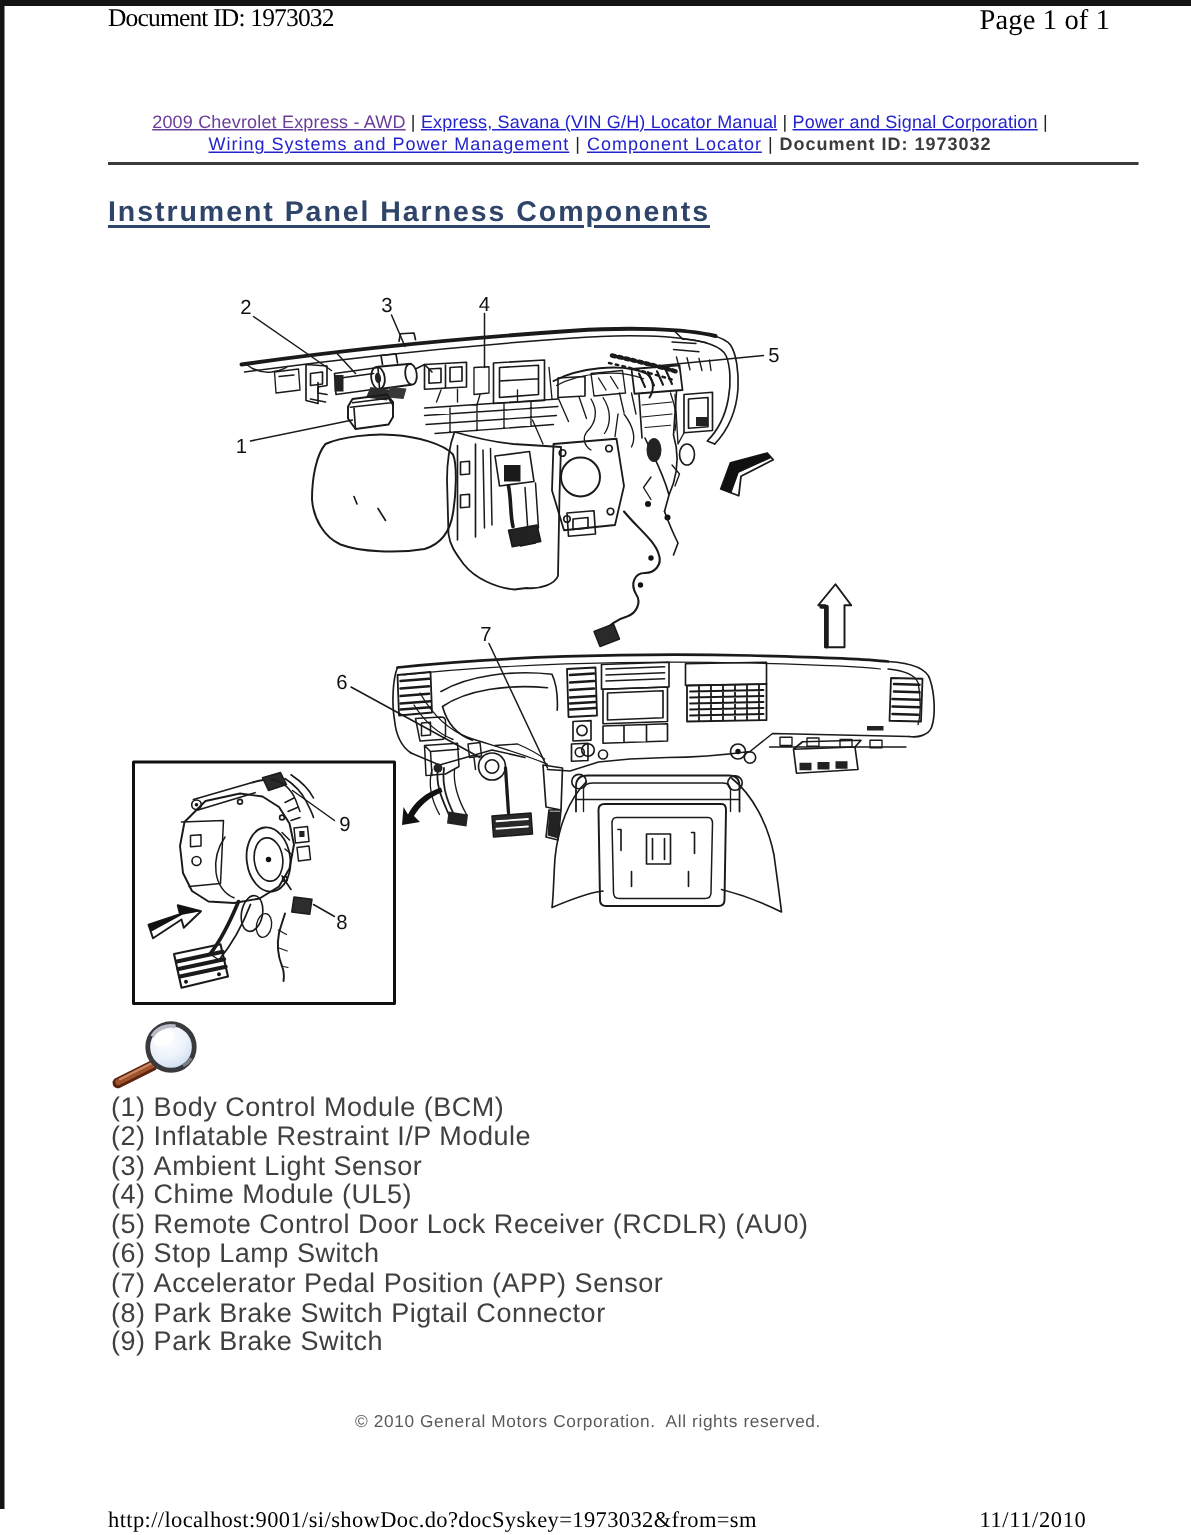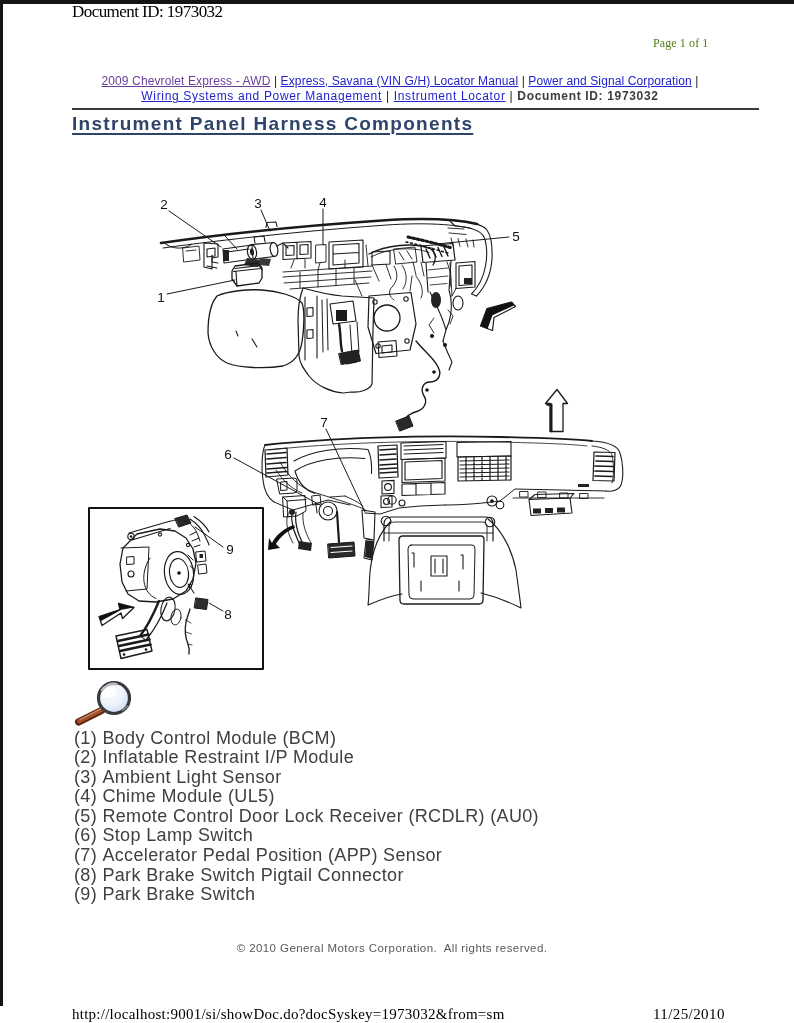--- a/index.html
+++ b/index.html
@@ -1,43 +1,43 @@
 <!DOCTYPE html>
 <html><head>
 <meta charset="utf-8">
 <style>
 html,body{margin:0;padding:0;background:#fff;}
 body{position:relative;width:794px;height:1023px;overflow:hidden;font-family:"Liberation Sans",sans-serif;}
 .serif{font-family:"Liberation Serif",serif;}
 #topbar{position:absolute;left:0;top:0;width:794px;height:3.8px;background:#141414;}
 #leftbar{position:absolute;left:0;top:1px;width:3px;height:1005px;background:#141414;}
 #hdocid{position:absolute;left:72px;top:1.8px;font-size:17px;color:#000;letter-spacing:-0.55px;}
-#hpage{position:absolute;left:653px;top:3px;font-size:12px;color:#4d7c0f;letter-spacing:0.1px;margin-top:33px;}
+#hpage{position:absolute;left:653px;top:3px;font-size:19px;color:#000000;letter-spacing:0.1px;}
 #crumbs{position:absolute;left:3px;top:73.5px;width:794px;text-align:center;font-size:12px;line-height:15.7px;color:#222;}
 #crumbs .l1{letter-spacing:0.12px;}
 #crumbs .l2{letter-spacing:0.66px;}
 #crumbs a{color:#2323cc;text-decoration:underline;margin-top:12px;}
 #crumbs a.v{color:#6a3d9a;}
 #crumbs b{color:#3c3c3c;font-weight:bold;}
 #rule{position:absolute;left:72px;top:108px;width:687px;height:1.6px;background:#3a3a3a;}
-#head1{position:absolute;left:72px;top:113px;font-size:19px;font-weight:bold;color:#2e4468;text-decoration:underline;text-decoration-thickness:2px;text-underline-offset:3px;letter-spacing:1.3px;}
+#head1{position:absolute;left:72px;top:131px;font-size:19px;font-weight:bold;color:#2e4468;text-decoration:underline;text-decoration-thickness:2px;text-underline-offset:3px;letter-spacing:1.3px;}
 #list{position:absolute;left:74px;top:728.5px;font-size:18px;line-height:19.6px;color:#404040;letter-spacing:0.35px;}
 #copy{position:absolute;left:-5px;top:941.5px;width:794px;text-align:center;font-size:11.5px;color:#5a5a5a;letter-spacing:0.42px;}
 #furl{position:absolute;left:72px;top:1006px;font-size:15px;color:#000;letter-spacing:0.25px;}
 #fdate{position:absolute;left:653px;top:1006px;font-size:15px;color:#000;letter-spacing:0.4px;}
 </style>
 </head>
 <body>
 <div id="topbar"></div>
 <div id="leftbar"></div>
 <div id="hdocid" class="serif">Document ID: 1973032</div>
 <div id="hpage" class="serif">Page 1 of 1</div>
 <div id="crumbs">
 <span class="l1"><a class="v" href="#">2009 Chevrolet Express - AWD</a> | <a href="#">Express, Savana (VIN G/H) Locator Manual</a> | <a href="#">Power and Signal Corporation</a> |</span><br>
-<span class="l2"><a href="#">Wiring Systems and Power Management</a> | <a href="#">Instrument Locator</a> | <b>Document ID: 1973032</b></span>
+<span class="l2"><a href="#">Wiring Systems and Power Management</a> | <a href="#">Component Locator</a> | <b>Document ID: 1973032</b></span>
 </div>
 <div id="rule"></div>
 <div id="head1">Instrument Panel Harness Components</div>
 <svg id="art" width="794" height="1023" viewBox="0 0 794 1023" style="position:absolute;left:0;top:0">
 <defs>
 <radialGradient id="lg" cx="40%" cy="32%" r="80%">
 <stop offset="0" stop-color="#ffffff"></stop>
         <stop offset="0.5" stop-color="#edf3fb"></stop>
         <stop offset="1" stop-color="#c3d4ea"></stop>
 </radialGradient>
@@ -288,13 +288,13 @@
 (3)&nbsp;Ambient Light Sensor<br>
 (4)&nbsp;Chime Module (UL5)<br>
 (5)&nbsp;Remote Control Door Lock Receiver (RCDLR) (AU0)<br>
 (6)&nbsp;Stop Lamp Switch<br>
 (7)&nbsp;Accelerator Pedal Position (APP) Sensor<br>
 (8)&nbsp;Park Brake Switch Pigtail Connector<br>
 (9)&nbsp;Park Brake Switch
 </div>
 <div id="copy">© 2010 General Motors Corporation.&nbsp; All rights reserved.</div>
 <div id="furl" class="serif">http://localhost:9001/si/showDoc.do?docSyskey=1973032&amp;from=sm</div>
-<div id="fdate" class="serif">11/25/2010</div>
+<div id="fdate" class="serif">11/11/2010</div>
 
 </body></html>

